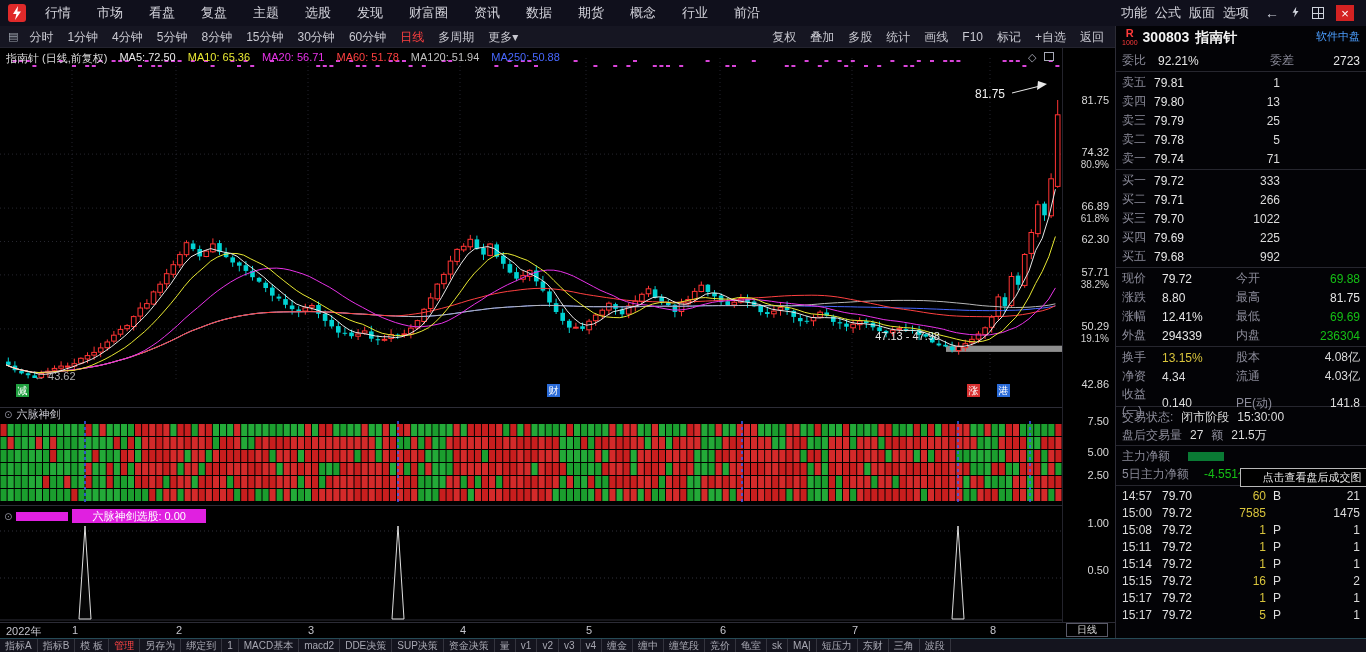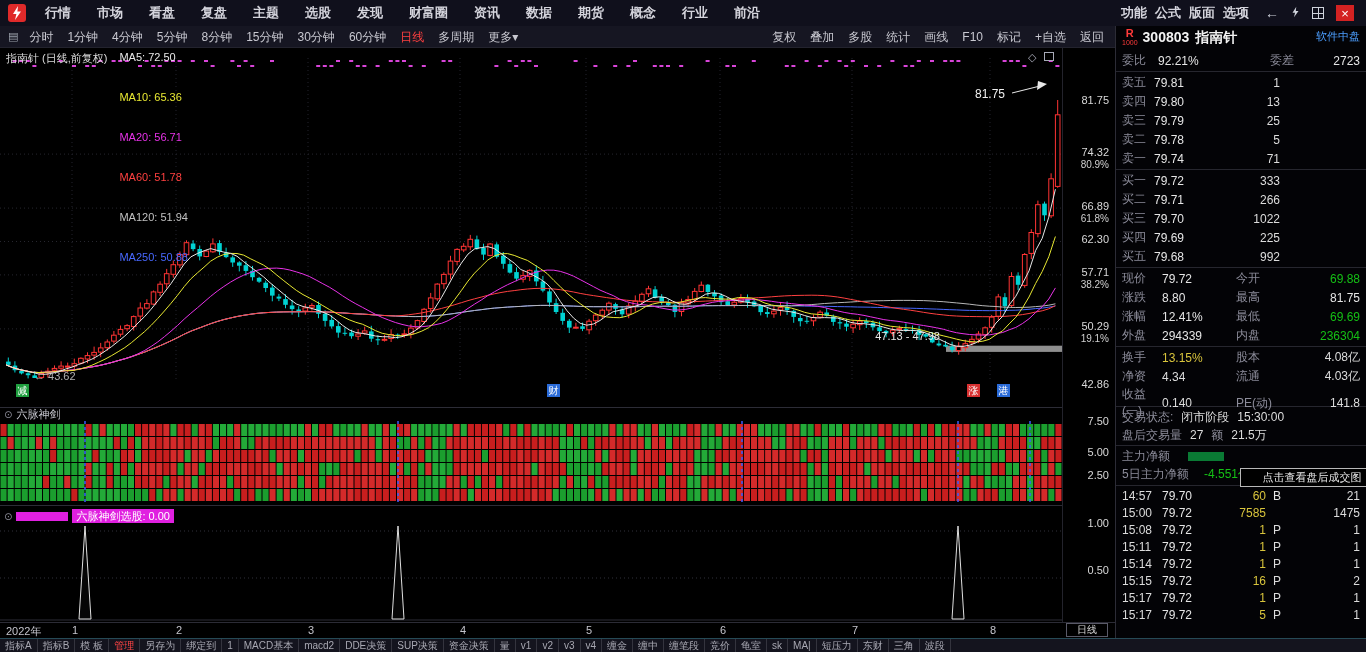--- a/index.html
+++ b/index.html
@@ -4,21 +4,21 @@
 <style>
   * { box-sizing: border-box; margin:0; padding:0; }
   body { background:#000; font-family:"Liberation Sans","DejaVu Sans",sans-serif; }
   #app { position:relative; width:1366px; height:652px; background:#000; overflow:hidden; }
 
   
   .menubar { position:absolute; top:0; left:0; width:1366px; height:26px; background:#10101c;
              display:flex; align-items:center; padding:0 6px; }
   .logo { width:18px; height:18px; border-radius:3px; background:#e02a2a; display:flex;
           align-items:center; justify-content:center; margin:0 6px 0 2px; flex:none; }
-  .menu-items { display:flex;font-weight:bold; }
+  .menu-items { display:flex; }
   .menu-item { padding:0 13px; font-size:13px; color:#d4d4dc; line-height:26px; white-space:nowrap; }
   .menu-right { margin-left:auto; display:flex; align-items:center; gap:12px; padding-right:6px; }
   .menu-right .menu-item { padding:0 4px; }
   .mi-icon { color:#cfd3dc; font-size:14px; line-height:1; }
   .grid-ic { width:12px; height:12px; border:1px solid #cfd3dc; display:inline-block;
              background: linear-gradient(#cfd3dc,#cfd3dc) 50% 0/1px 100% no-repeat,
                          linear-gradient(#cfd3dc,#cfd3dc) 0 50%/100% 1px no-repeat; }
   .close-ic { width:18px; height:16px; background:#d42222; color:#fff; font-size:13px;
               display:flex; align-items:center; justify-content:center; }
 
@@ -43,21 +43,21 @@
   .vline-sep { position:absolute; top:0; left:1062px; width:1px; height:590px; background:#23232c; }
 
   .ind1-header { position:absolute; top:359px; left:0; width:1062px; height:14px;
                  border-top:1px solid #2c2c36; color:#c8c8d0; font-size:11px;
                  display:flex; align-items:center; gap:4px; padding-left:4px; background:#000; }
   .collapse-ic { color:#8a8a96; font-size:10px; }
   #ind1-svg { position:absolute; top:373px; left:0; }
   #ind2-svg { position:absolute; top:457px; left:0; border-top:1px solid #2c2c36; }
   .ind2-header { position:absolute; top:461px; left:4px; display:flex; align-items:center; gap:4px; font-size:11px; }
   .swatch { width:52px; height:9px; background:#e020e0; }
-  .ind2-label { background:#e020e0; color:#fff; padding:0 4px; line-height:14px; white-space:nowrap; }
+  .ind2-label { background:#e020e0; color:#fff; padding:0 20px; line-height:14px; white-space:nowrap; }
 
   .timeline { position:absolute; top:574px; left:0; width:1115px; height:16px; border-top:1px solid #2c2c36;
               color:#c4c4cc; font-size:11px; background:#000; }
   .tl-item { position:absolute; top:1px; }
   .period-box { position:absolute; top:575px; left:1066px; width:42px; height:14px; border:1px solid #5a5a68;
                 color:#d8d8d8; font-size:10px; text-align:center; line-height:12px; background:#000; }
 
   
   .right-panel { position:absolute; top:26px; left:1115px; width:251px; height:626px; background:#030306;
                  border-left:1px solid #2c2c36; font-size:12px; color:#dcdcdc; overflow:hidden; }
@@ -602,21 +602,21 @@
         <text x="22.5" y="346" fill="#fff" font-size="10" text-anchor="middle">减</text>
         <rect x="547" y="336" width="13" height="13" fill="#2a6bd8"></rect>
         <text x="553.5" y="346" fill="#fff" font-size="10" text-anchor="middle">财</text>
         <rect x="967" y="336" width="13" height="13" fill="#d83030"></rect>
         <text x="973.5" y="346" fill="#fff" font-size="10" text-anchor="middle">涨</text>
         <rect x="997" y="336" width="13" height="13" fill="#2a6bd8"></rect>
         <text x="1003.5" y="346" fill="#fff" font-size="10" text-anchor="middle">港</text>
       </svg>
     <div class="chart-legend">
       <span>指南针 (日线,前复权)</span>
-      <span id="ma-legend" style="display:flex;gap:28px;flex-direction:column;">
+      <span id="ma-legend" style="display:flex;gap:12px;">
           <span style="color: rgb(232, 232, 232);">MA5: 72.50</span>
           <span style="color: rgb(232, 232, 50);">MA10: 65.36</span>
           <span style="color: rgb(232, 50, 232);">MA20: 56.71</span>
           <span style="color: rgb(255, 64, 64);">MA60: 51.78</span>
           <span style="color: rgb(192, 192, 192);">MA120: 51.94</span>
           <span style="color: rgb(72, 104, 255);">MA250: 50.88</span>
         </span>
     </div>
     <div class="legend-icons">
       <span>◇</span>

